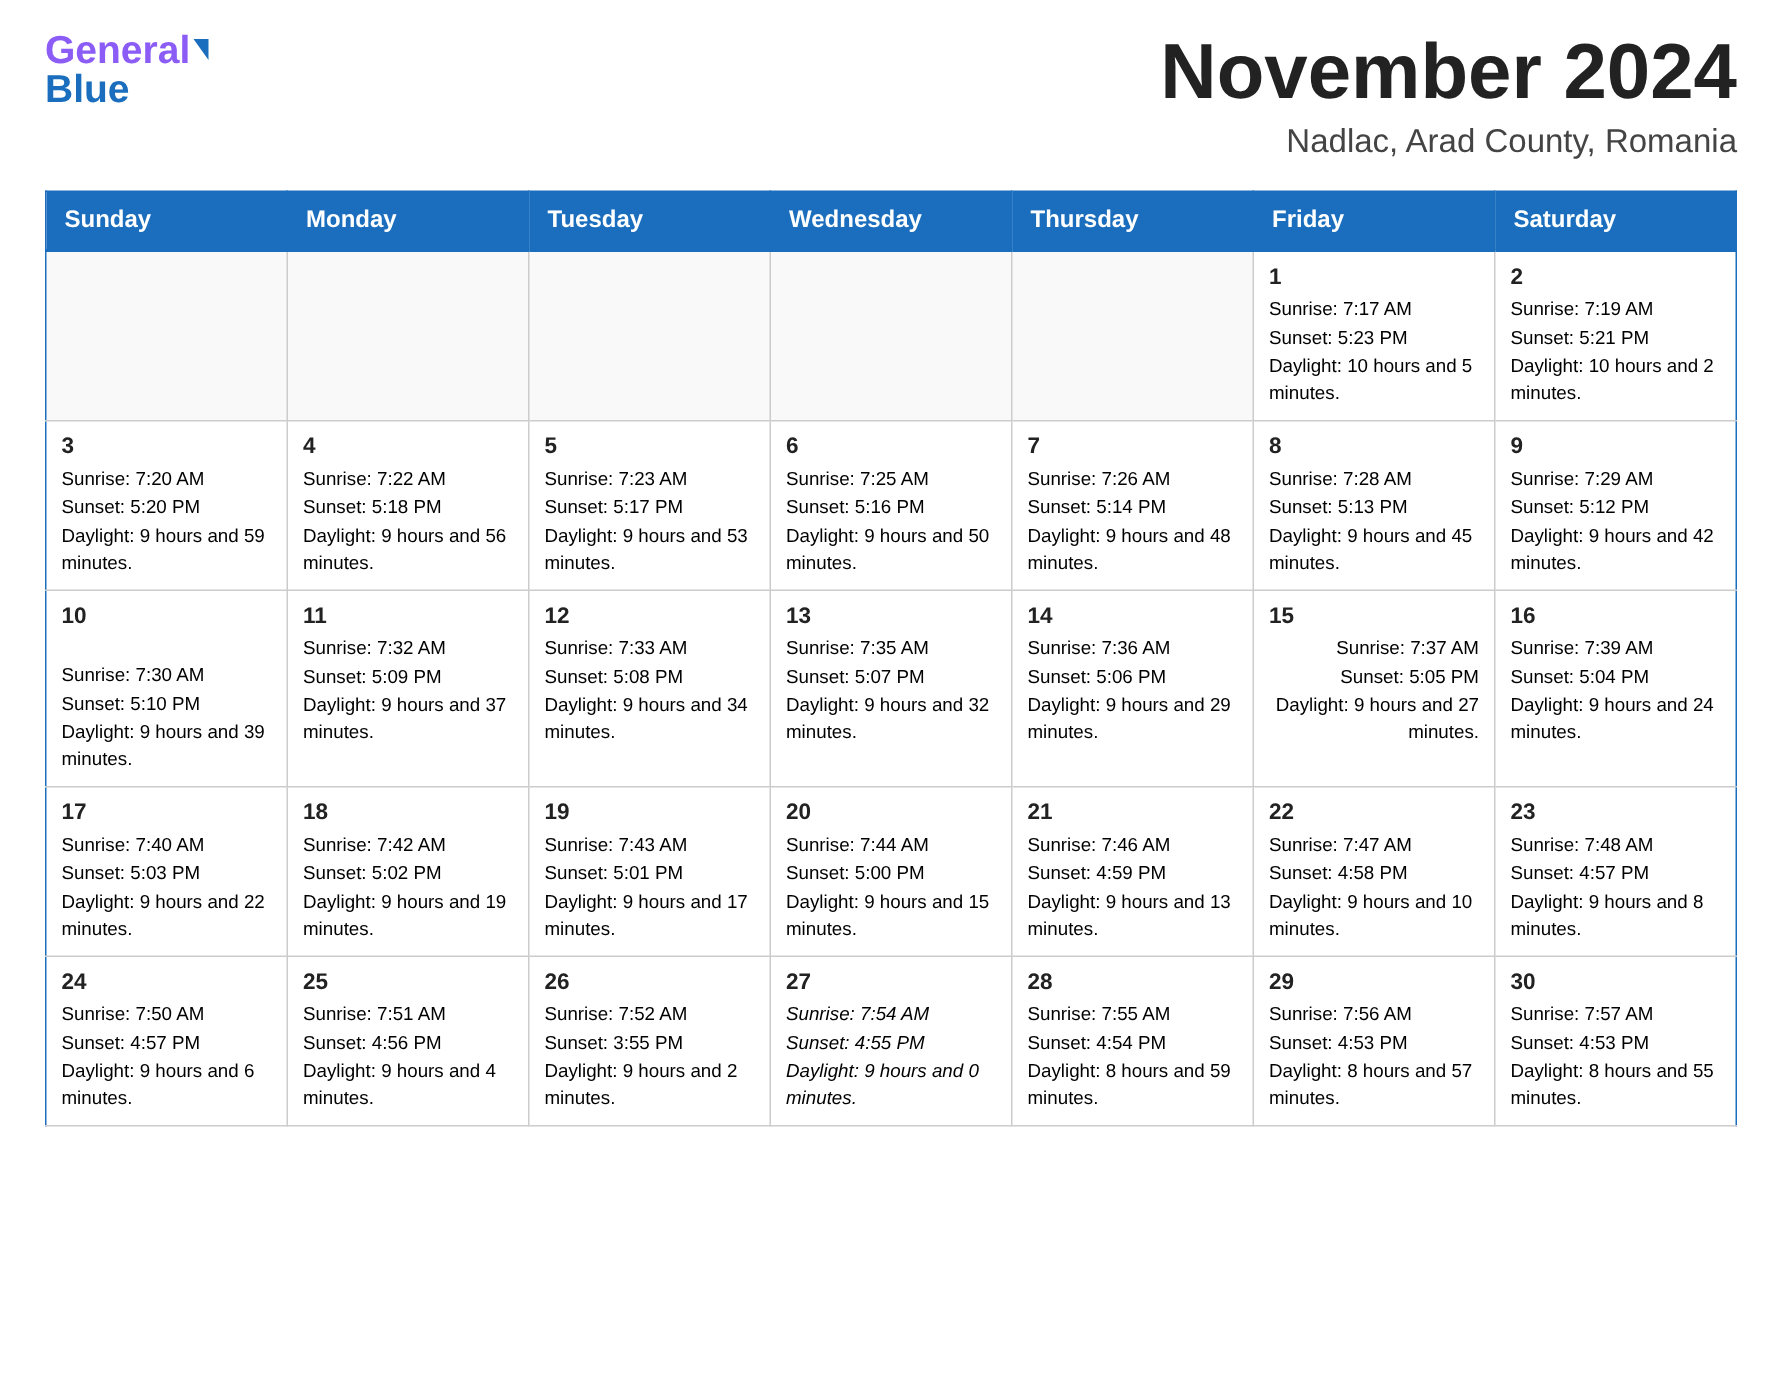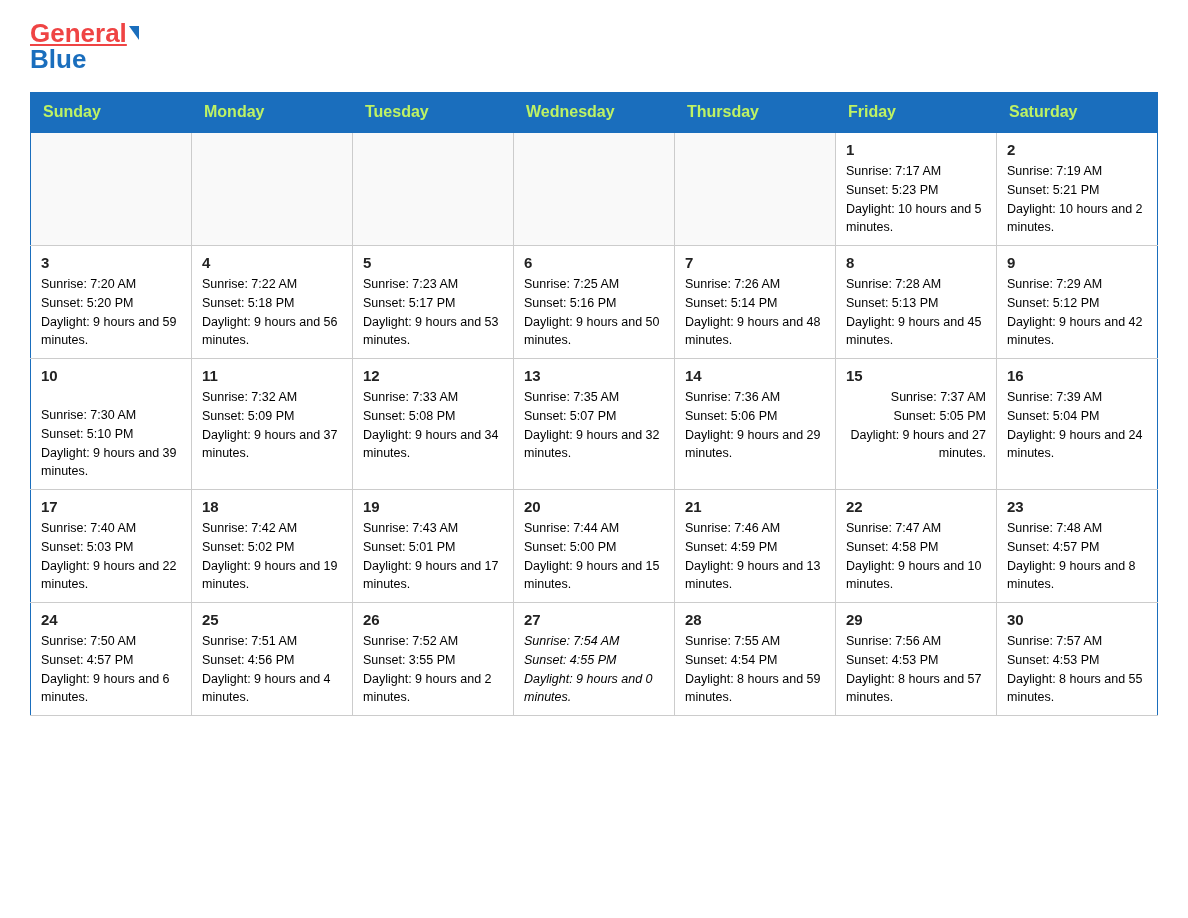--- a/index.html
+++ b/index.html
@@ -17,23 +17,22 @@
       margin-bottom: 20px;
     }
     .logo {
       display: flex;
       flex-direction: column;
       align-items: flex-start;
     }
     .logo-general {
       font-size: 26px;
       font-weight: bold;
-      color: #ef4444;
+      color: #8b5cf6;
       line-height: 1;
-      text-decoration: underline;
     }
     .logo-blue {
       font-size: 26px;
       font-weight: bold;
       color: #1a6ebd;
       line-height: 1;
     }
     .logo-triangle {
       display: inline-block;
       width: 0;
@@ -61,21 +60,21 @@
       font-size: 22px;
       color: #444;
       margin-top: 4px;
     }
     table {
       width: 100%;
       border-collapse: collapse;
     }
     th {
       background-color: #1a6ebd;
-      color: #bef264;
+      color: #ffffff;
       font-size: 16px;
       font-weight: bold;
       padding: 10px 12px;
       text-align: left;
       border: 1px solid #1a6ebd;
     }
     td {
       vertical-align: top;
       padding: 8px 10px;
       border: 1px solid #ccc;
@@ -121,20 +120,24 @@
 </head>
 <body>
 
 <div class="header">
   <div class="logo">
     <div class="logo-row">
       <span class="logo-general">General</span>
       <span class="logo-triangle"></span>
     </div>
     <span class="logo-blue">Blue</span>
+  </div>
+  <div class="title-block">
+    <div class="month-title">November 2024</div>
+    <div class="location-title">Nadlac, Arad County, Romania</div>
   </div>
 </div>
 
 <table>
   <thead>
     <tr>
     <th>Sunday</th>
         <th>Monday</th>
         <th>Tuesday</th>
         <th>Wednesday</th>

